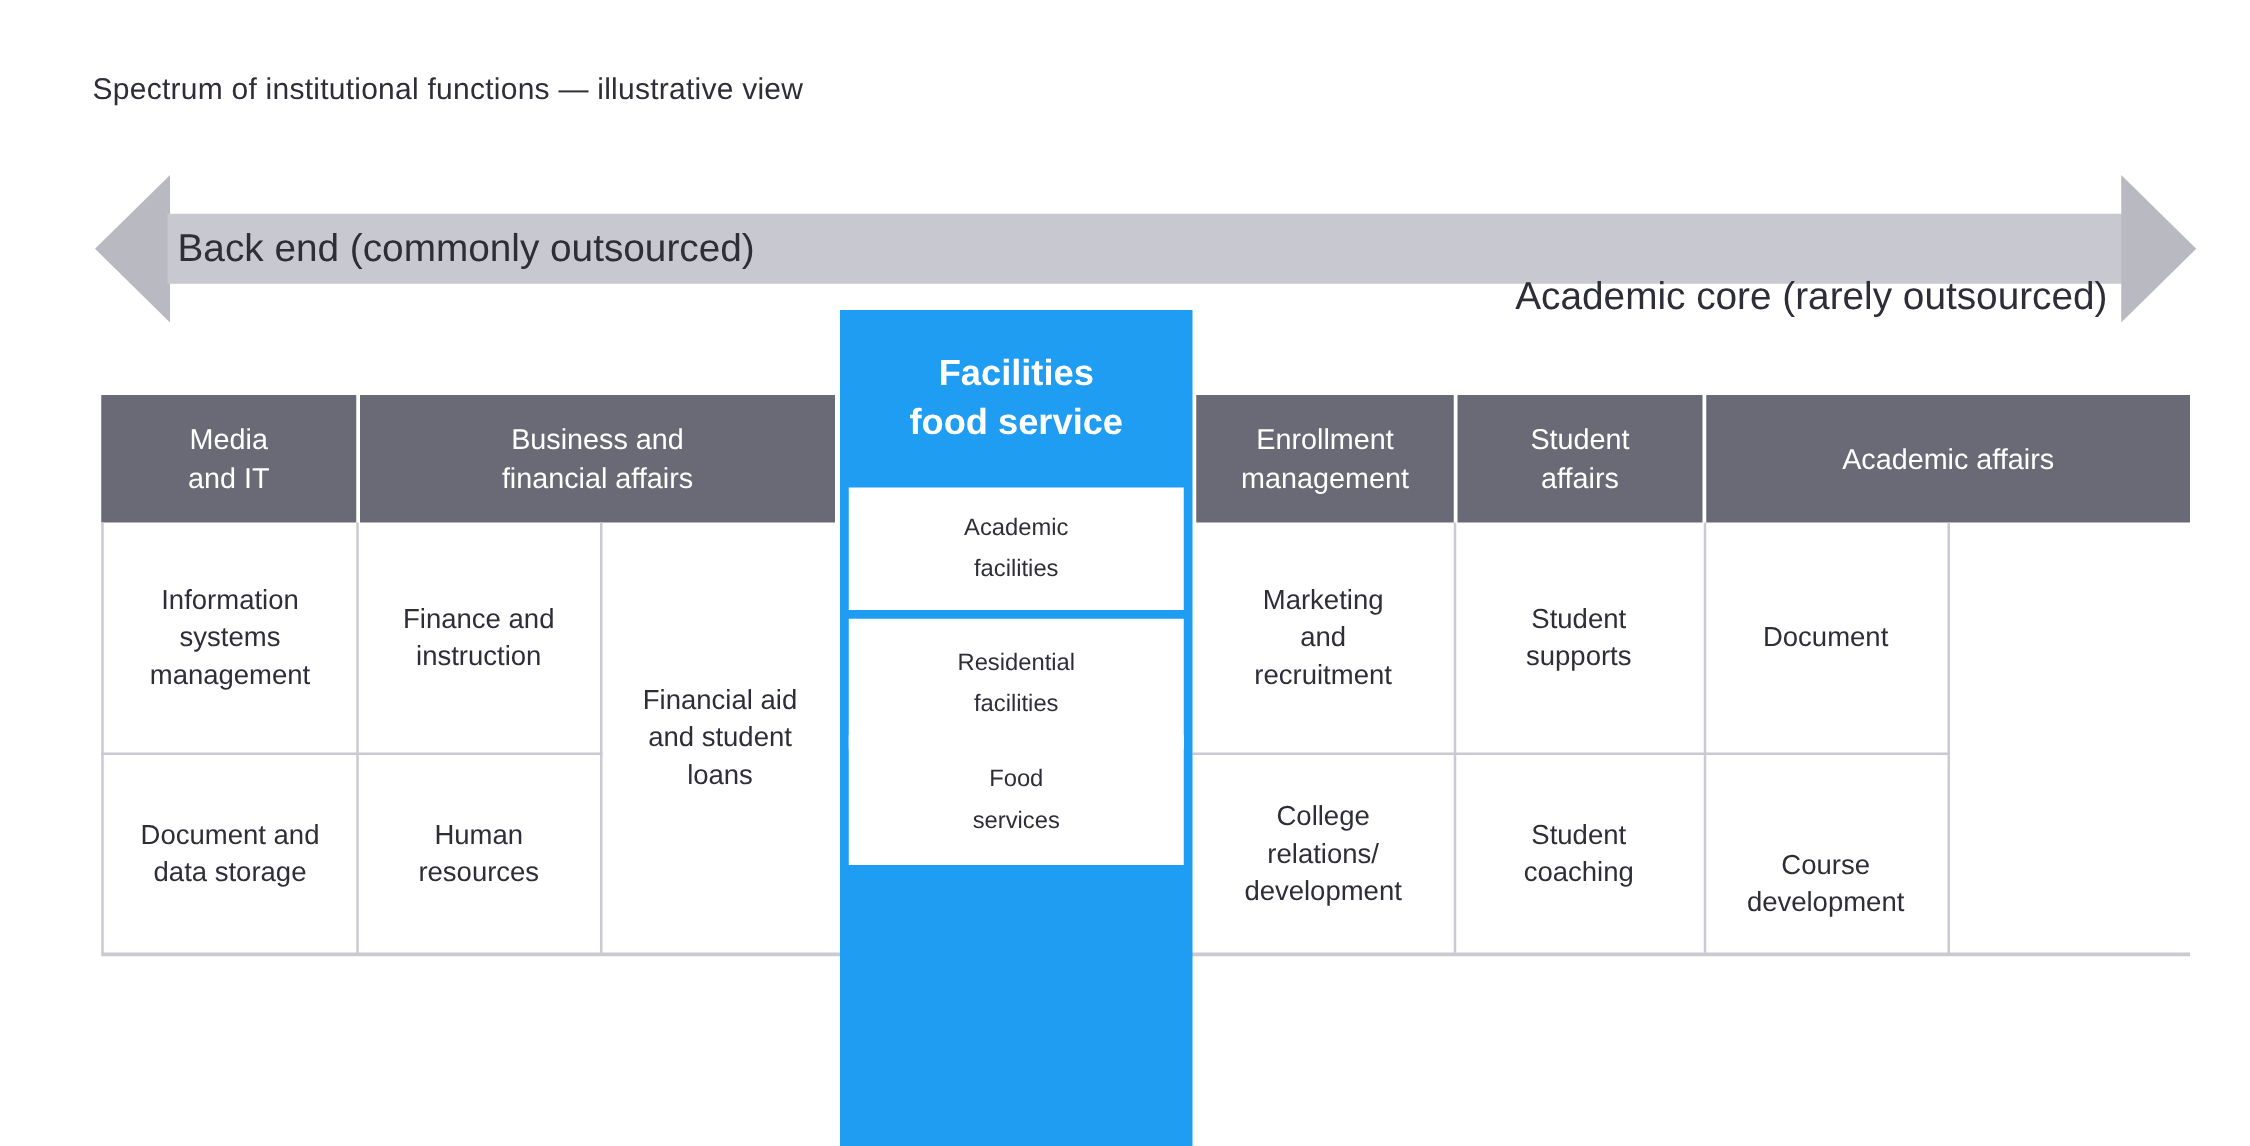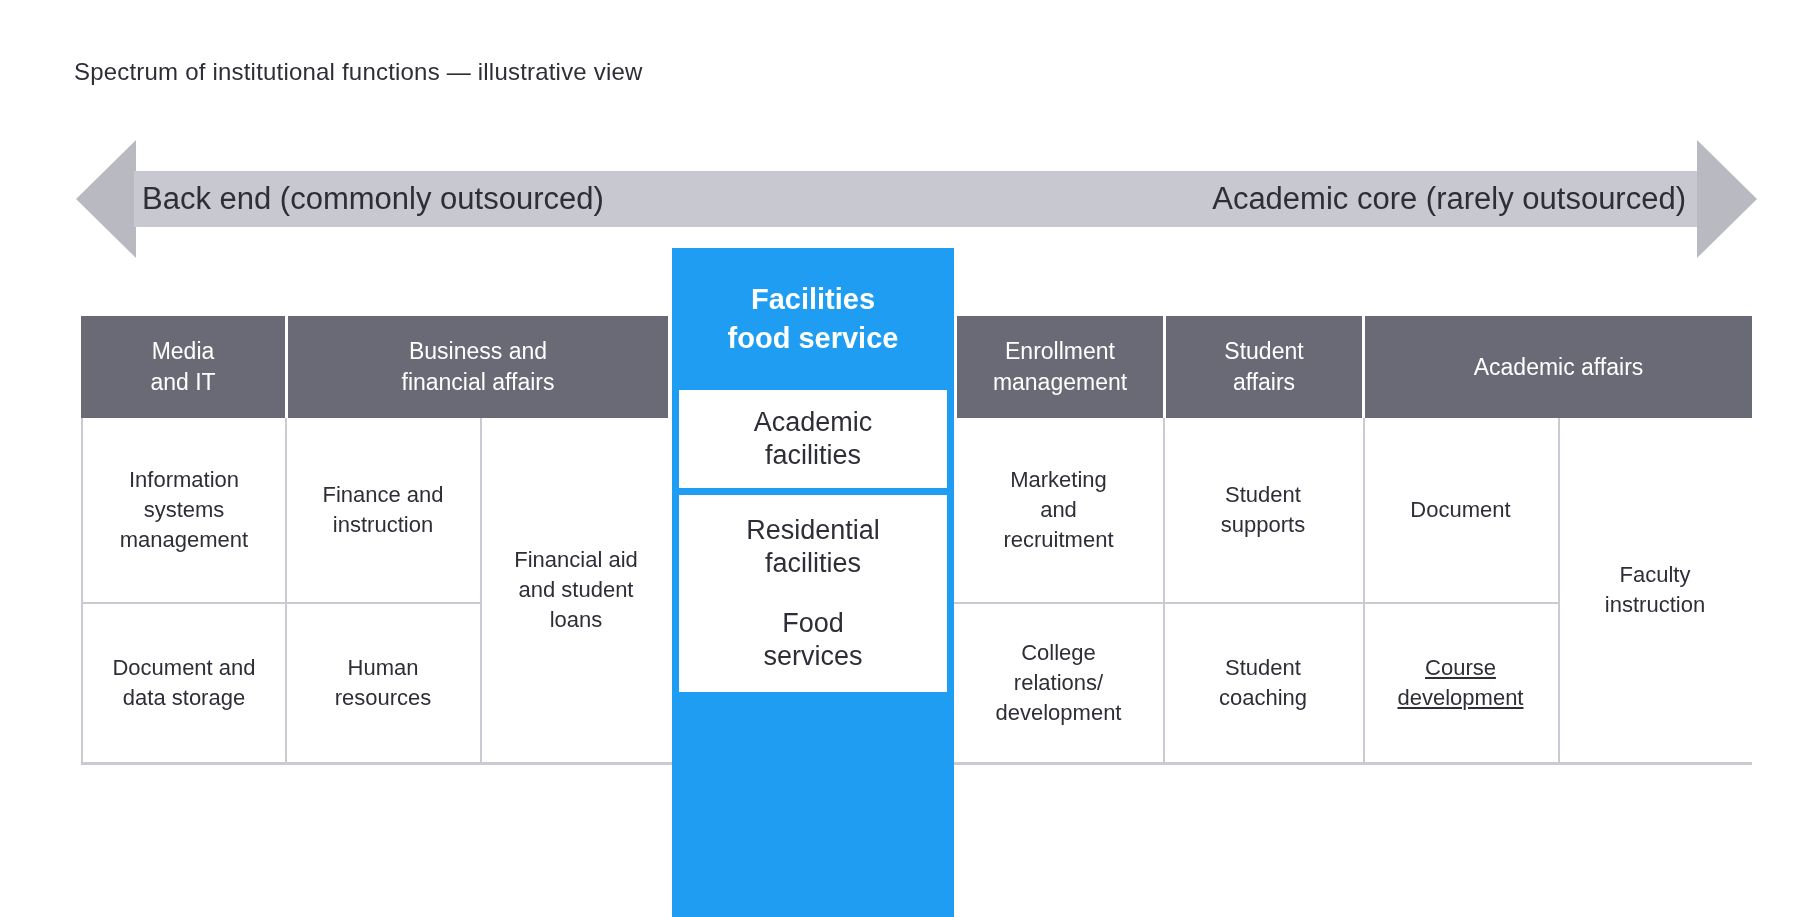--- a/index.html
+++ b/index.html
@@ -20,21 +20,21 @@
   }
   .arrow-head{position:absolute;width:0;height:0;top:140px;
     border-top:59px solid transparent;border-bottom:59px solid transparent;}
   .arrow-head-left{left:76px;border-right:60px solid var(--arrow-head,#b9b9c2);}
   .arrow-head-right{left:1697px;border-left:60px solid var(--arrow-head,#b9b9c2);}
   .arrow-label{
     position:absolute;top:0;height:100%;display:flex;align-items:center;
     font-size:31px;color:var(--text-dark,#2e2e38);white-space:nowrap;
   }
   .arrow-label.left{left:8px;}
-  .arrow-label.right{right:12px;}
+  .arrow-label.right{right:12px;margin-top:38px;}
   
   .hcell{
     position:absolute;top:316px;height:102px;background:var(--header-gray,#6a6a76);
     color:#fff;display:flex;flex-direction:column;align-items:center;justify-content:center;
     text-align:center;font-size:23px;line-height:31px;
   }
   
   .bcell{
     position:absolute;display:flex;flex-direction:column;align-items:center;justify-content:center;
     text-align:center;font-size:22px;line-height:30px;color:var(--text-dark,#2e2e38);
@@ -50,21 +50,21 @@
     background:var(--highlight-blue,#1e9df2);
   }
   .highlight-header{
     position:absolute;top:0;left:0;right:0;height:142px;
     display:flex;flex-direction:column;align-items:center;justify-content:center;
     color:#fff;font-weight:bold;font-size:29px;line-height:39px;text-align:center;
   }
   .hbox{
     position:absolute;left:7px;width:268px;background:#fff;
     display:flex;flex-direction:column;align-items:center;justify-content:center;
-    text-align:center;font-size:27px;line-height:33px;font-weight:bold;
+    text-align:center;font-size:19px;line-height:33px;font-weight:bold;
     color:var(--text-dark,#2e2e38);
   }
   .hbox .ln{font-weight:500;}
   .hbox-1{top:142px;height:98px;}
   .hbox-2{top:247px;height:104px;}
   .hbox-3{top:340px;height:104px;}
   .hbox-4{top:469px;height:108px;}
 </style>
 </head>
 <body>
@@ -129,43 +129,39 @@
     <span class="ln">and</span>
     <span class="ln">recruitment</span>
   </div>
   <div class="bcell" style="left:1165px;top:418px;width:196px;height:184px;">
     <span class="ln">Student</span>
     <span class="ln">supports</span>
   </div>
   <div class="bcell" style="left:1365px;top:418px;width:191px;height:184px;">
     <span class="ln">Document</span>
   </div>
-  <div class="bcell" style="left:1560px;top:418px;width:190px;height:344px;">
-    <span class="ln">Faculty</span>
-    <span class="ln">instruction</span>
-  </div>
 
   <div class="bcell" style="left:83px;top:604px;width:202px;height:158px;">
     <span class="ln">Document and</span>
     <span class="ln">data storage</span>
   </div>
   <div class="bcell" style="left:288px;top:604px;width:190px;height:158px;">
     <span class="ln">Human</span>
     <span class="ln">resources</span>
   </div>
   <div class="bcell" style="left:956px;top:604px;width:205px;height:158px;">
     <span class="ln">College</span>
     <span class="ln">relations/</span>
     <span class="ln">development</span>
   </div>
   <div class="bcell" style="left:1165px;top:604px;width:196px;height:158px;">
     <span class="ln">Student</span>
     <span class="ln">coaching</span>
   </div>
-  <div class="bcell" style="left:1365px;top:604px;width:191px;height:158px;text-decoration:underline;">
+  <div class="bcell" style="left:1365px;top:628px;width:191px;height:158px;">
     <span class="ln">Course</span>
     <span class="ln">development</span>
   </div>
 
   <div class="highlight-col">
     <div class="highlight-header">
       <span class="ln">Facilities</span>
       <span class="ln">food service</span>
     </div>
     <div class="hbox hbox-1">

